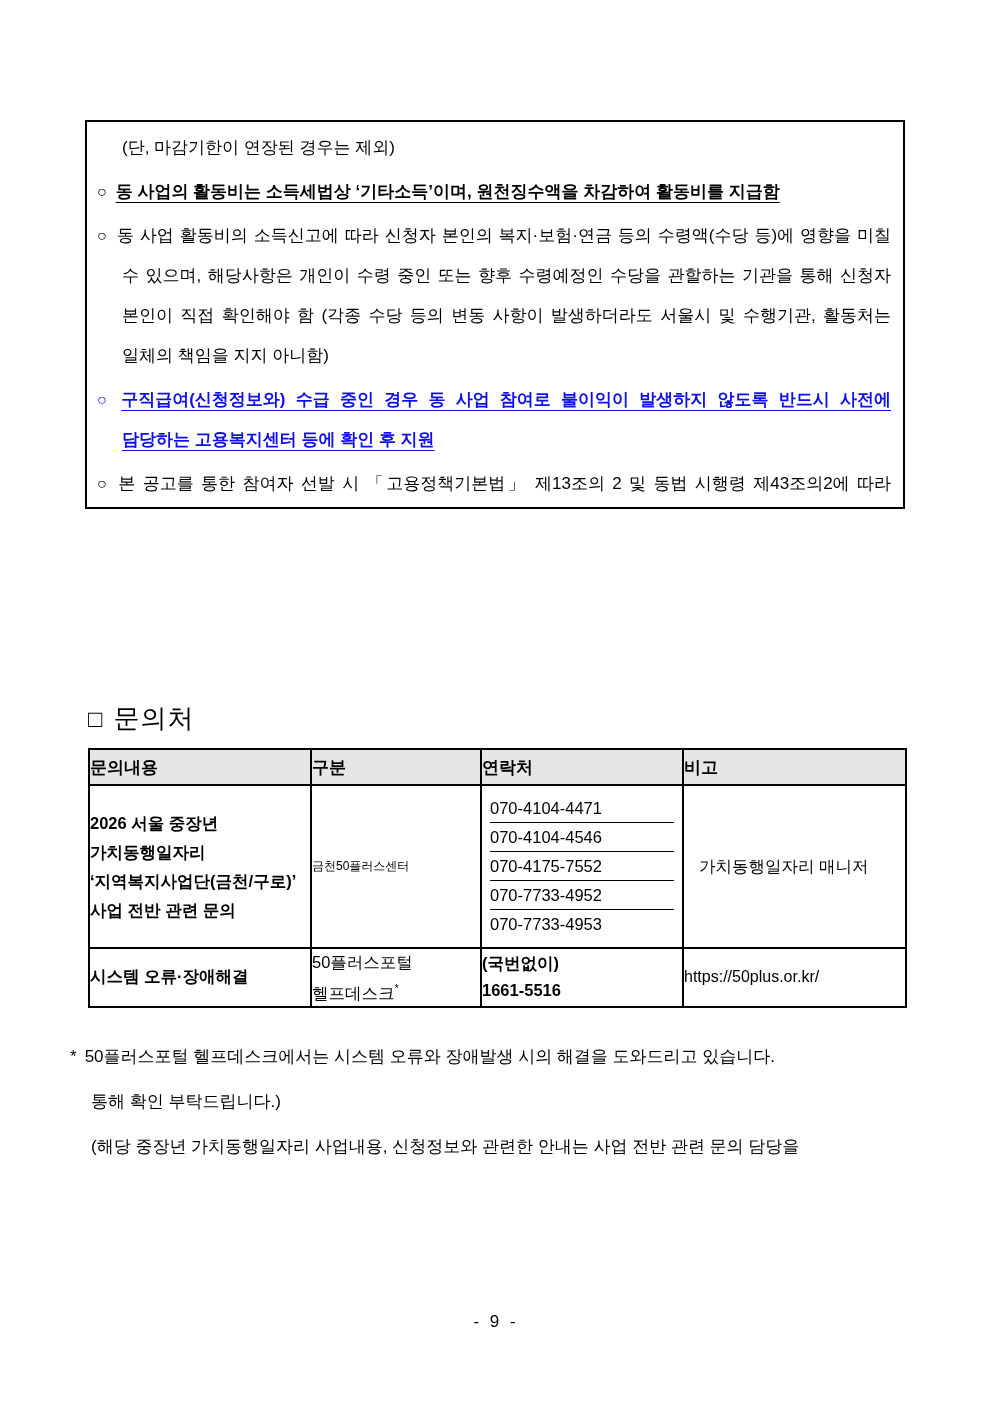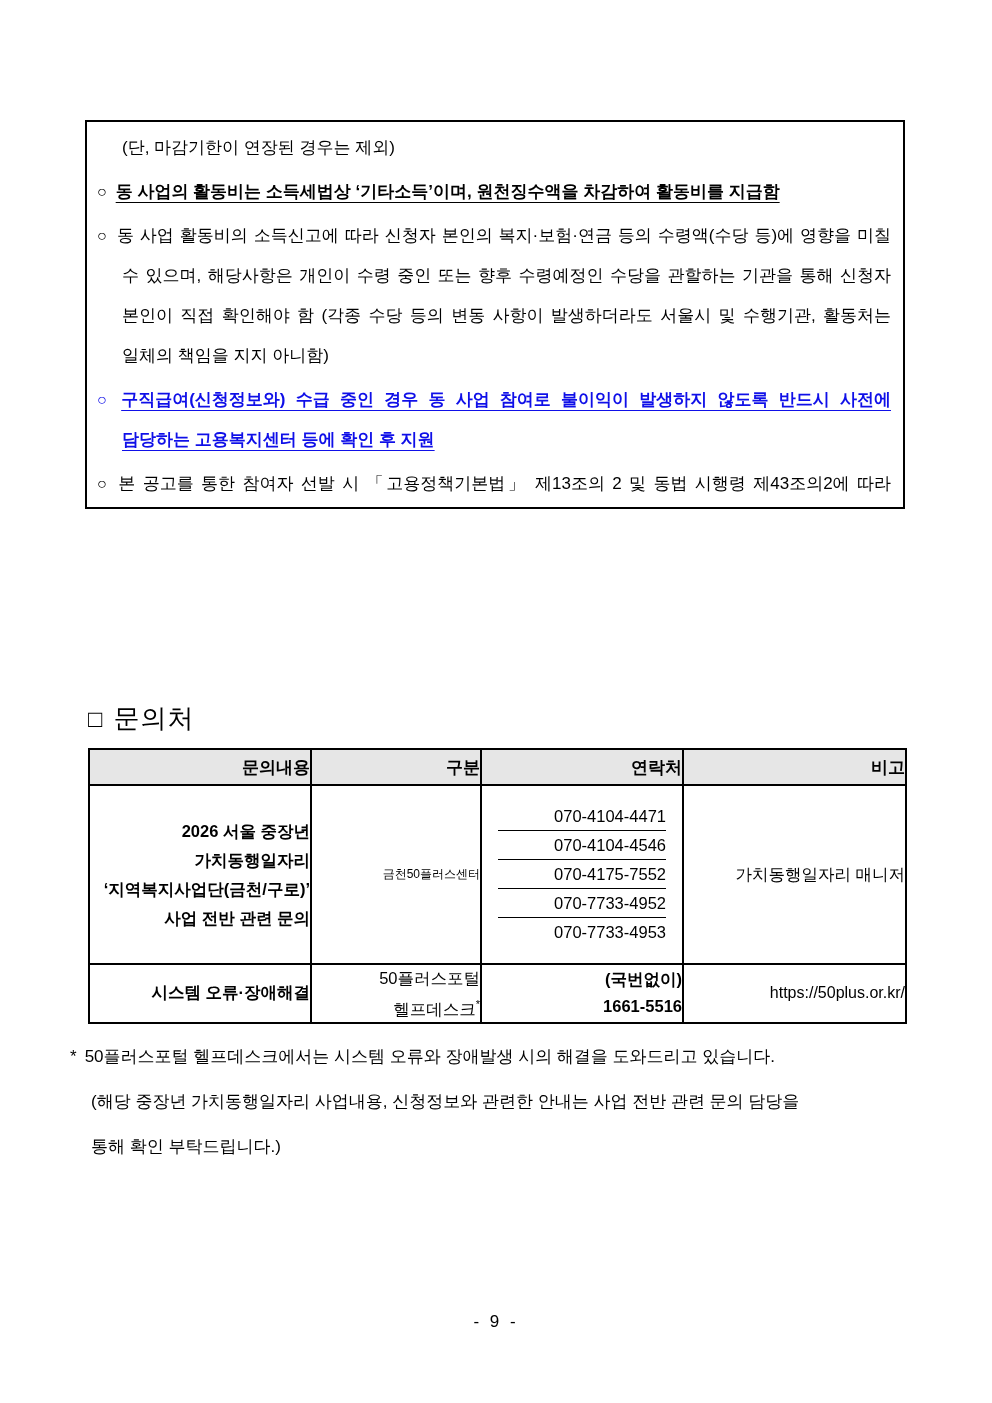--- a/index.html
+++ b/index.html
@@ -54,38 +54,38 @@
     position:absolute; left:88px; top:748px;
     width:817px;
     border-collapse:collapse; table-layout:fixed;
   }
   .contact-table col.c1 { width:222px; }
   .contact-table col.c2 { width:170px; }
   .contact-table col.c3 { width:202px; }
   .contact-table col.c4 { width:223px; }
   .contact-table th, .contact-table td {
     border:2px solid #000;
-    text-align:right; vertical-align:middle;
+    text-align:left; vertical-align:middle;
     word-break:keep-all;
   }
   .contact-table th {
     background:#e6e6e6;
     font-size:17px; font-weight:bold;
     height:36px;
   }
   .cell-inquiry1 {
     font-weight:bold; font-size:16.5px; line-height:29px;
   }
   .cell-division1 { font-size:12px; }
-  .cell-phones { padding:16px; }
+  .cell-phones { padding:8px; }
   .phone-row {
     height:29px; line-height:29px; font-size:16.5px;
     border-bottom:1px solid #000;
   }
-  .phone-row:last-child { border-bottom:none;margin-left:18px; }
+  .phone-row:last-child { border-bottom:none; }
   .cell-note1 { font-size:16.5px;padding-left:15px; }
   .row2 td { height:58px; }
   .cell-inquiry2 { font-weight:bold; font-size:16.5px; }
   .cell-division2 { font-size:16.5px; line-height:26px; }
   .cell-division2 sup { font-size:11px; }
   .cell-contact2 { font-weight:bold; font-size:16.5px; line-height:27px; }
   .cell-note2 { font-size:16px; }
 
   
   .footnote {
@@ -177,17 +177,17 @@
       </td>
       <td class="cell-note2">https://50plus.or.kr/</td>
     </tr>
   </tbody>
 </table>
 
 <div class="footnote">
   <div class="fn-line first">
     <span class="fn-marker">*</span><span>50플러스포털 헬프데스크에서는 시스템 오류와 장애발생 시의 해결을 도와드리고 있습니다.</span>
   </div>
+  <div class="fn-line">통해 확인 부탁드립니다.)</div>
   <div class="fn-line">(해당 중장년 가치동행일자리 사업내용, 신청정보와 관련한 안내는 사업 전반 관련 문의 담당을</div>
-  <div class="fn-line">통해 확인 부탁드립니다.)</div>
 </div>
 
 <div class="page-number">- 9 -</div>
 
 </body></html>

